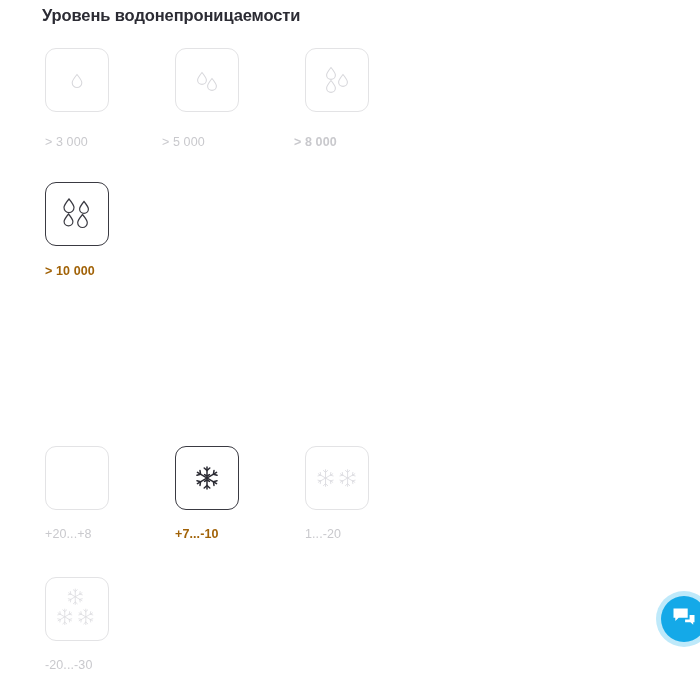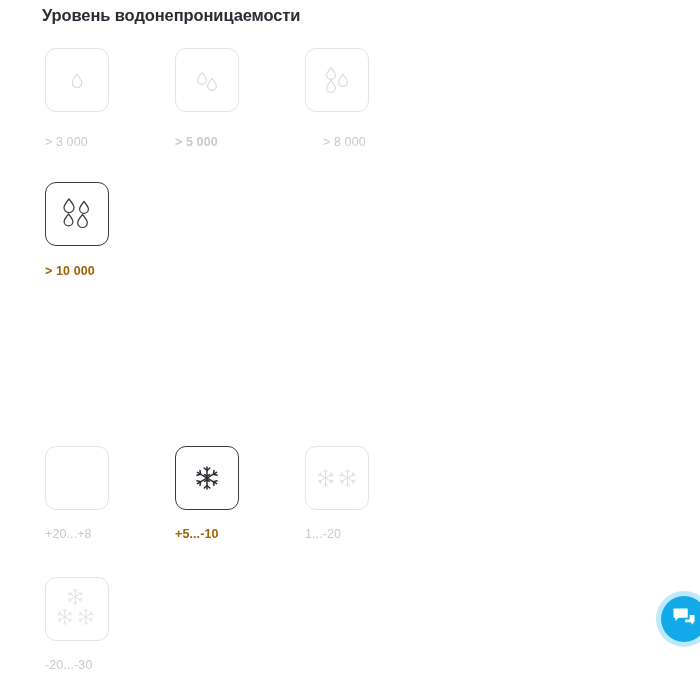--- a/index.html
+++ b/index.html
@@ -88,32 +88,32 @@
     <div class="tile-label" style="left:25px; top:135px;">&gt; 3 000</div>
 
     <div class="tile" style="left:155px; top:48px;">
       <span>
         <svg width="34" height="30" viewBox="0 0 34 30" fill="none" stroke="#d8d8dc" stroke-width="1.1">
           <path d="M12 7.5 C8.9 11.3 7.6 13.2 7.6 15 a4.4 4.4 0 0 0 8.8 0 c0-1.8-1.3-3.7-4.4-7.5z"></path>
           <path d="M22 13.5 C18.9 17.3 17.6 19.2 17.6 21 a4.4 4.4 0 0 0 8.8 0 c0-1.8-1.3-3.7-4.4-7.5z"></path>
         </svg>
       </span>
     </div>
-    <div class="tile-label" style="left:155px; top:135px;font-weight:bold;">&gt; 5 000</div>
+    <div class="tile-label" style="left:142px; top:135px;">&gt; 5 000</div>
 
     <div class="tile" style="left:285px; top:48px;">
       <span>
         <svg width="36" height="34" viewBox="0 0 36 34" fill="none" stroke="#d8d8dc" stroke-width="1.1">
           <path d="M12 4.5 C8.9 8.3 7.6 10.2 7.6 12 a4.4 4.4 0 0 0 8.8 0 c0-1.8-1.3-3.7-4.4-7.5z"></path>
           <path d="M24 11.5 C20.9 15.3 19.6 17.2 19.6 19 a4.4 4.4 0 0 0 8.8 0 c0-1.8-1.3-3.7-4.4-7.5z"></path>
           <path d="M12 17.5 C8.9 21.3 7.6 23.2 7.6 25 a4.4 4.4 0 0 0 8.8 0 c0-1.8-1.3-3.7-4.4-7.5z"></path>
         </svg>
       </span>
     </div>
-    <div class="tile-label" style="left:303px; top:135px;">&gt; 8 000</div>
+    <div class="tile-label" style="left:274px; top:135px;font-weight:bold;">&gt; 8 000</div>
 
     <div class="tile selected" style="left:25px; top:182px;">
       <span>
         <svg width="40" height="40" viewBox="0 0 40 40" fill="none" stroke="#3a3a42" stroke-width="1.2">
           <path d="M12 5 C8.4 9.3 7 11.5 7 13.6 a5 5 0 0 0 10 0 c0-2.1-1.4-4.3-5-8.6z"></path>
           <path d="M27 7.5 C23.9 11.3 22.6 13.2 22.6 15 a4.4 4.4 0 0 0 8.8 0 c0-1.8-1.3-3.7-4.4-7.5z"></path>
           <path d="M11.5 20 C8.4 23.8 7.1 25.7 7.1 27.5 a4.4 4.4 0 0 0 8.8 0 c0-1.8-1.3-3.7-4.4-7.5z"></path>
           <path d="M25.5 20.5 C22.1 24.6 20.7 26.7 20.7 28.7 a4.8 4.8 0 0 0 9.6 0 c0-2-1.4-4.1-4.8-8.2z"></path>
         </svg>
       </span>
@@ -136,21 +136,21 @@
           <path d="M12 18.4 L9.6 20.6 M12 18.4 L14.4 20.6"></path>
           <path d="M6.5 8.8 L6.0 5.6 M6.5 8.8 L3.4 9.6"></path>
           <path d="M17.5 15.2 L18.0 18.4 M17.5 15.2 L20.6 14.4"></path>
           <path d="M17.5 8.8 L18.0 5.6 M17.5 8.8 L20.6 9.6"></path>
           <path d="M6.5 15.2 L6.0 18.4 M6.5 15.2 L3.4 14.4"></path>
           <path d="M12 10.3 L9.9 9.1 M12 10.3 L14.1 9.1"></path>
           <path d="M12 13.7 L9.9 14.9 M12 13.7 L14.1 14.9"></path>
         </svg>
       </span>
     </div>
-    <div class="tile-label selected" style="left:155px; top:527px;">+5...-10</div>
+    <div class="tile-label selected" style="left:155px; top:527px;">+7...-10</div>
 
     <div class="tile" style="left:285px; top:446px;">
       <span>
         <svg width="46" height="24" viewBox="0 0 48 24" fill="none" stroke="#dcdce0" stroke-width="1.0" stroke-linecap="round">
           <g transform="translate(1,1) scale(0.92)">
             <path d="M12 2.5 V21.5"></path>
               <path d="M3.8 7.2 L20.2 16.8"></path>
               <path d="M20.2 7.2 L3.8 16.8"></path>
             <path d="M12 5.6 L9.6 3.4 M12 5.6 L14.4 3.4"></path>
               <path d="M12 18.4 L9.6 20.6 M12 18.4 L14.4 20.6"></path>

